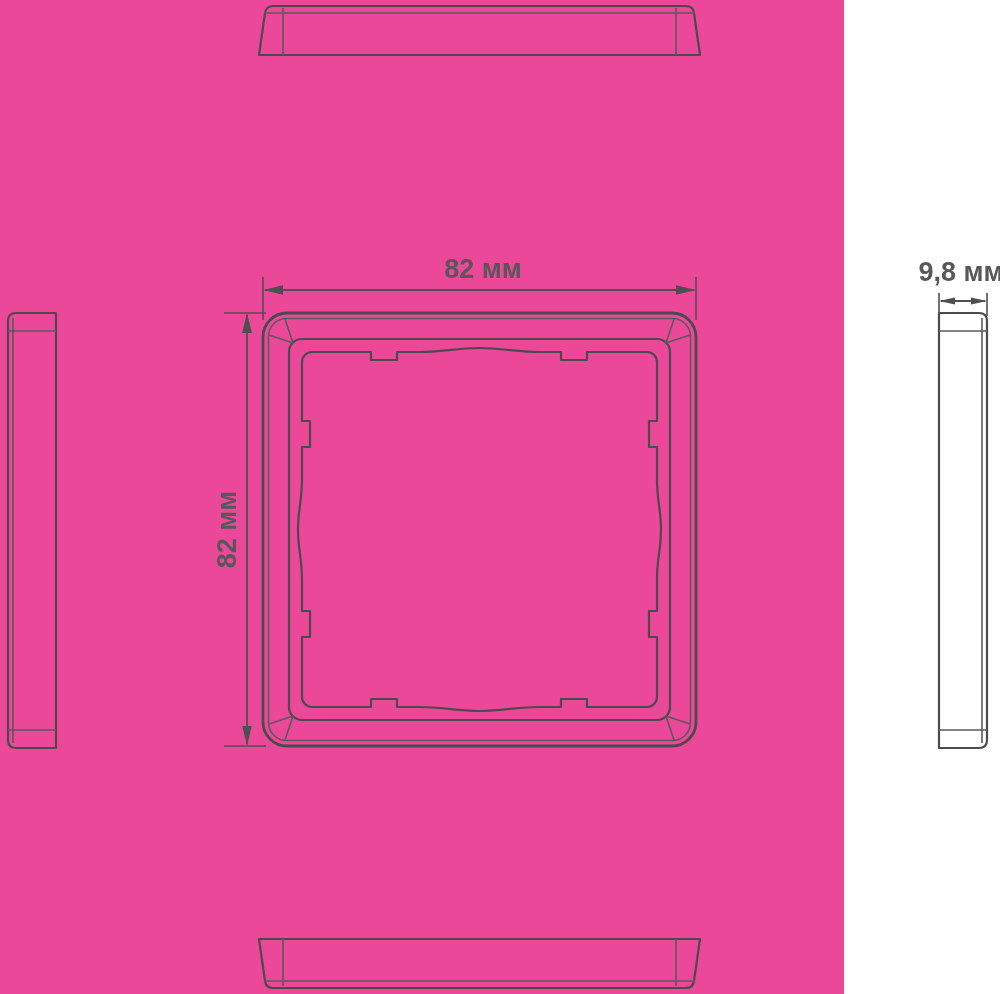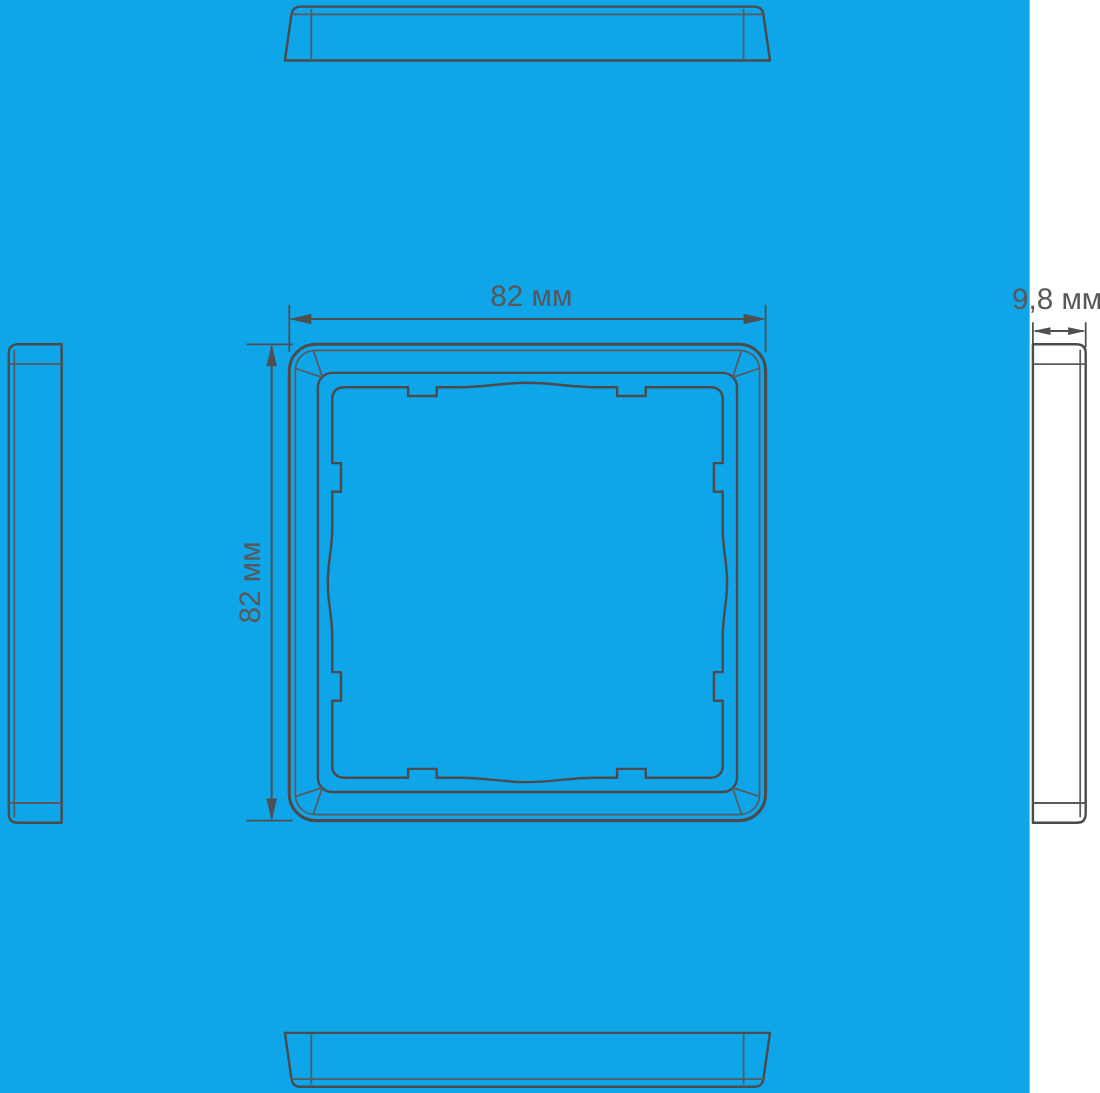--- a/index.html
+++ b/index.html
@@ -6,23 +6,24 @@
     margin: 0;
     padding: 0;
     background: #ffffff;
     width: 1000px;
     height: 994px;
     overflow: hidden;
     font-family: "Liberation Sans", "DejaVu Sans", sans-serif;
   }
   .stage {
     position: relative;
-    width: 936px;
+    width: 844px;
     height: 994px;
-    background: #0ea5e9;
+    background: #ec4899;
+    font-weight: bold;
   }
   svg { display: block; }
   .outline       { fill: none; stroke: #4b4b4d; stroke-width: 2.8; stroke-linejoin: round; }
   .line          { fill: none; stroke: #4b4b4d; stroke-width: 2.2; stroke-linejoin: round; }
   .thin          { fill: none; stroke: #5a5a5c; stroke-width: 1.6; stroke-linejoin: round; }
   .dim-line      { fill: none; stroke: #4f4f51; stroke-width: 1.8; }
   .ext-line      { fill: none; stroke: #4f4f51; stroke-width: 1.6; }
   .arrow         { fill: #4f4f51; stroke: none; }
   .dim-text {
     fill: #58585a;

